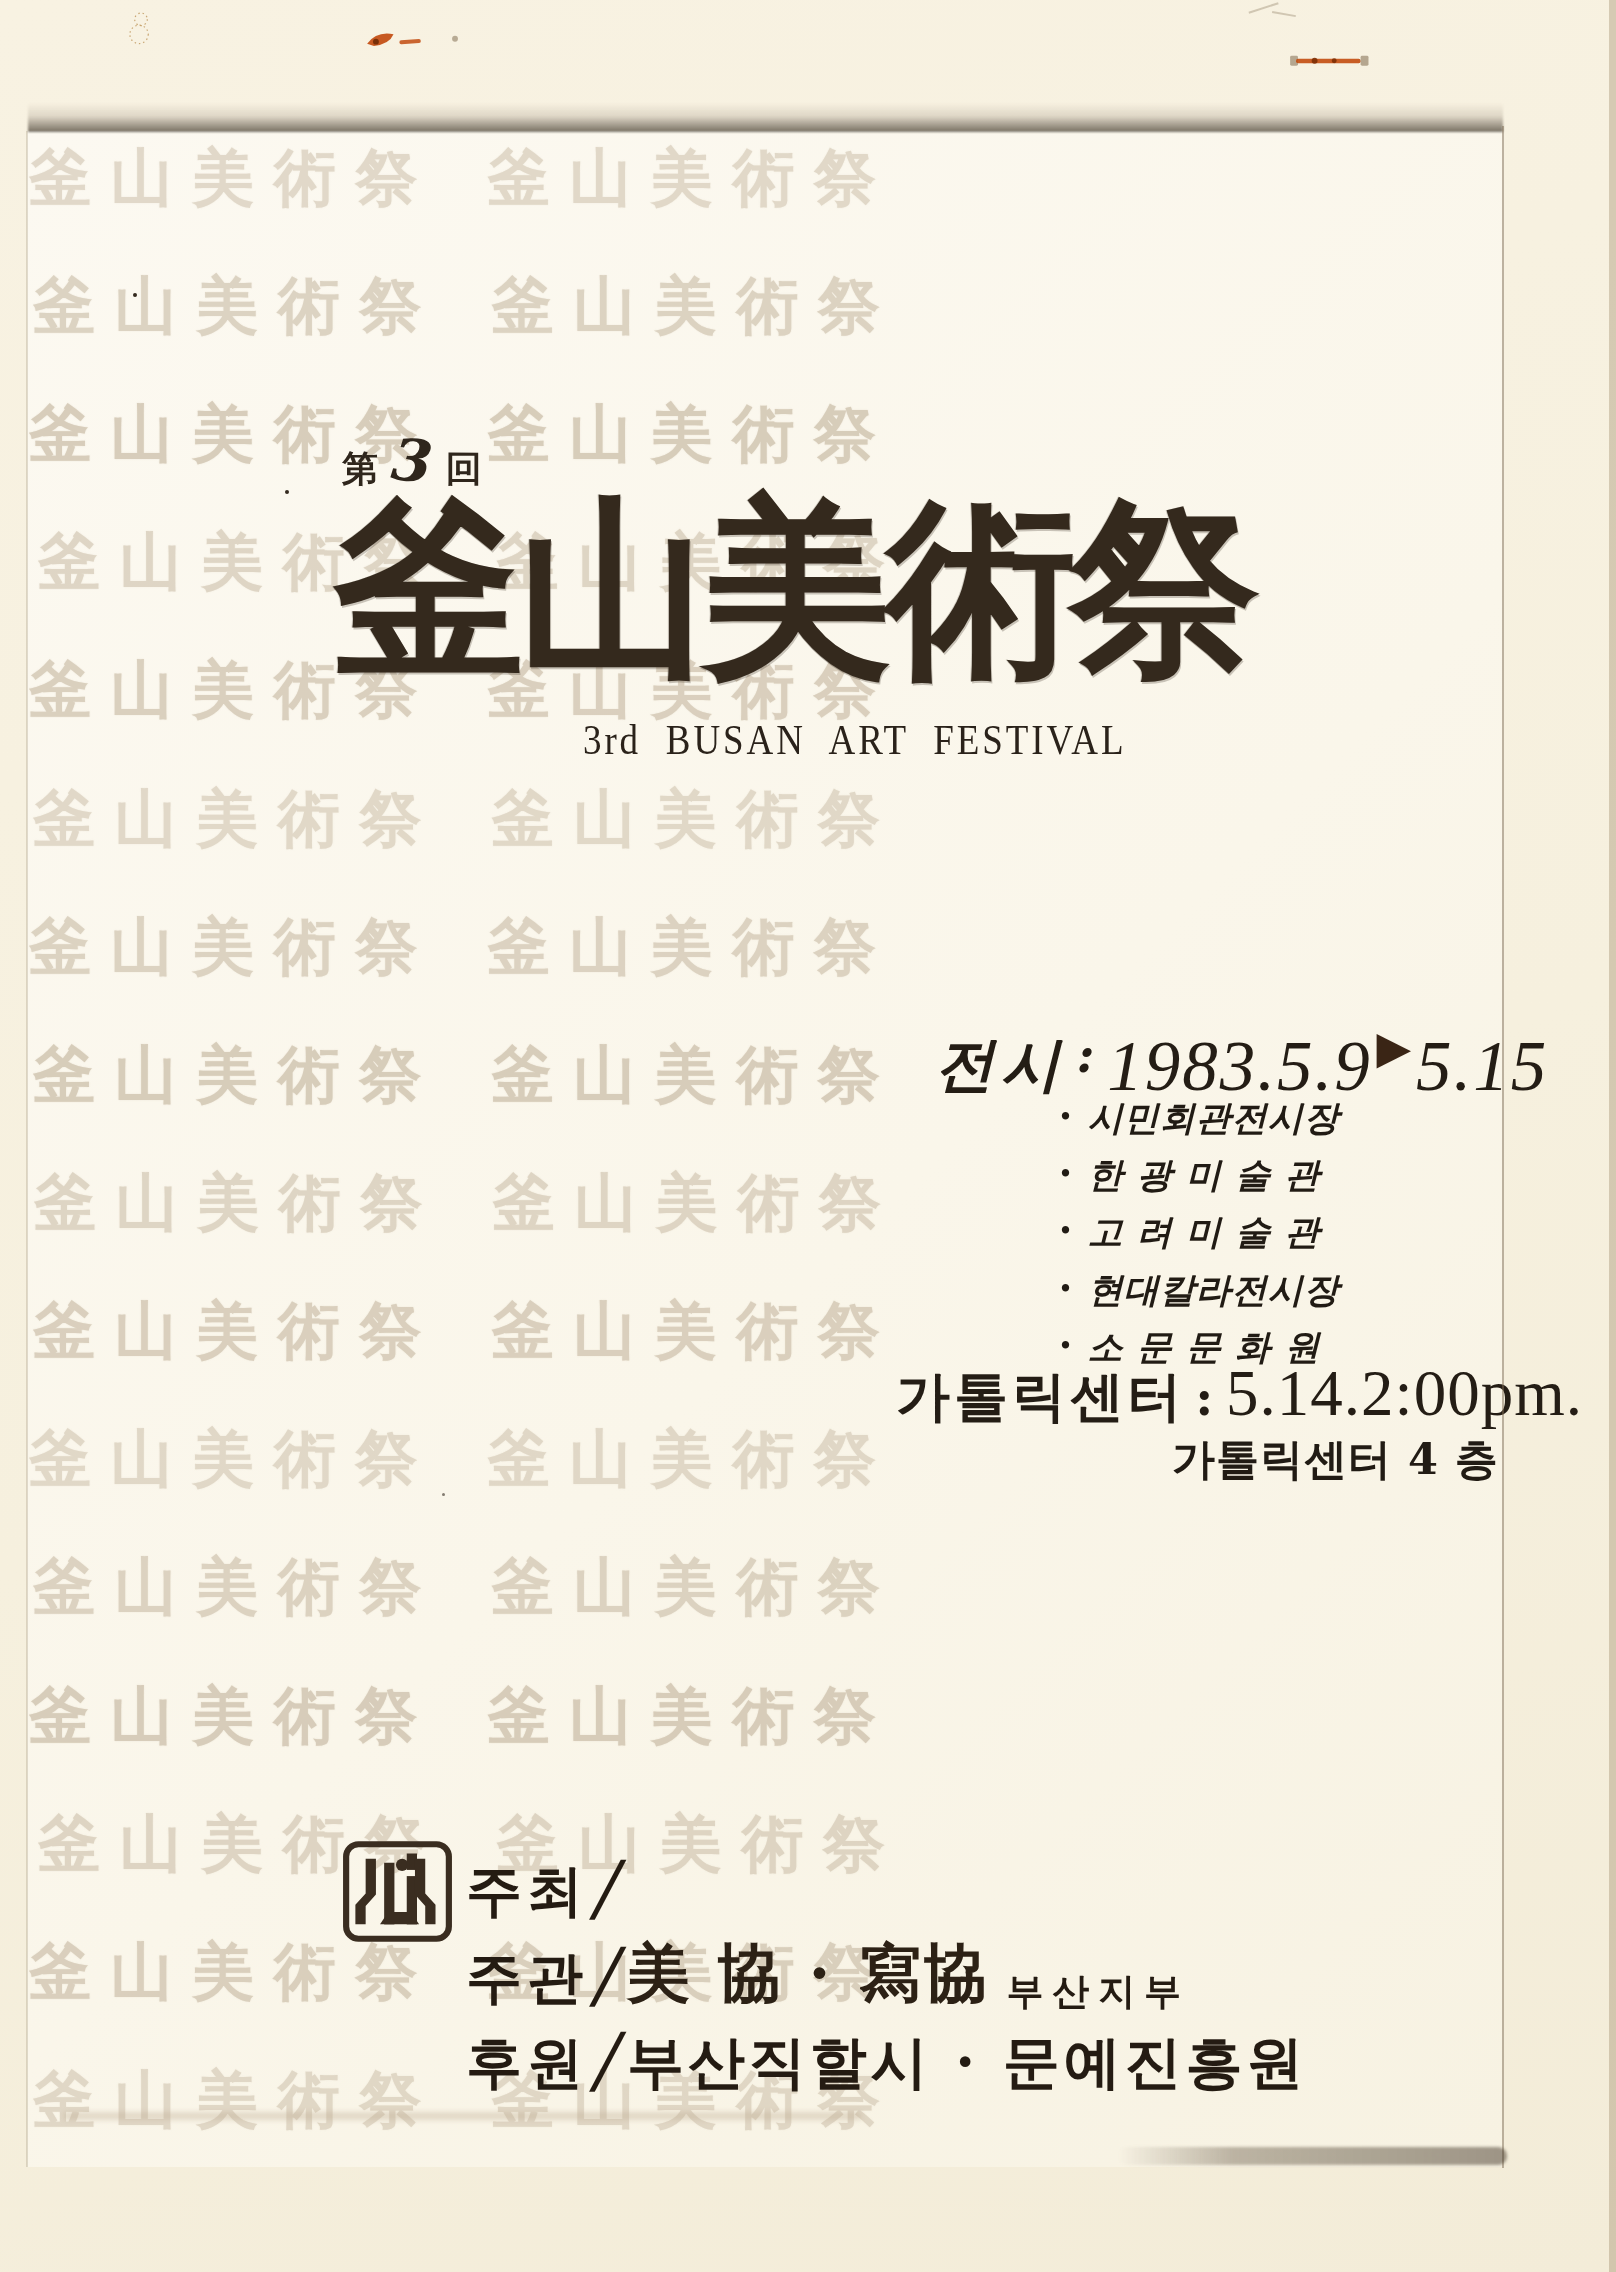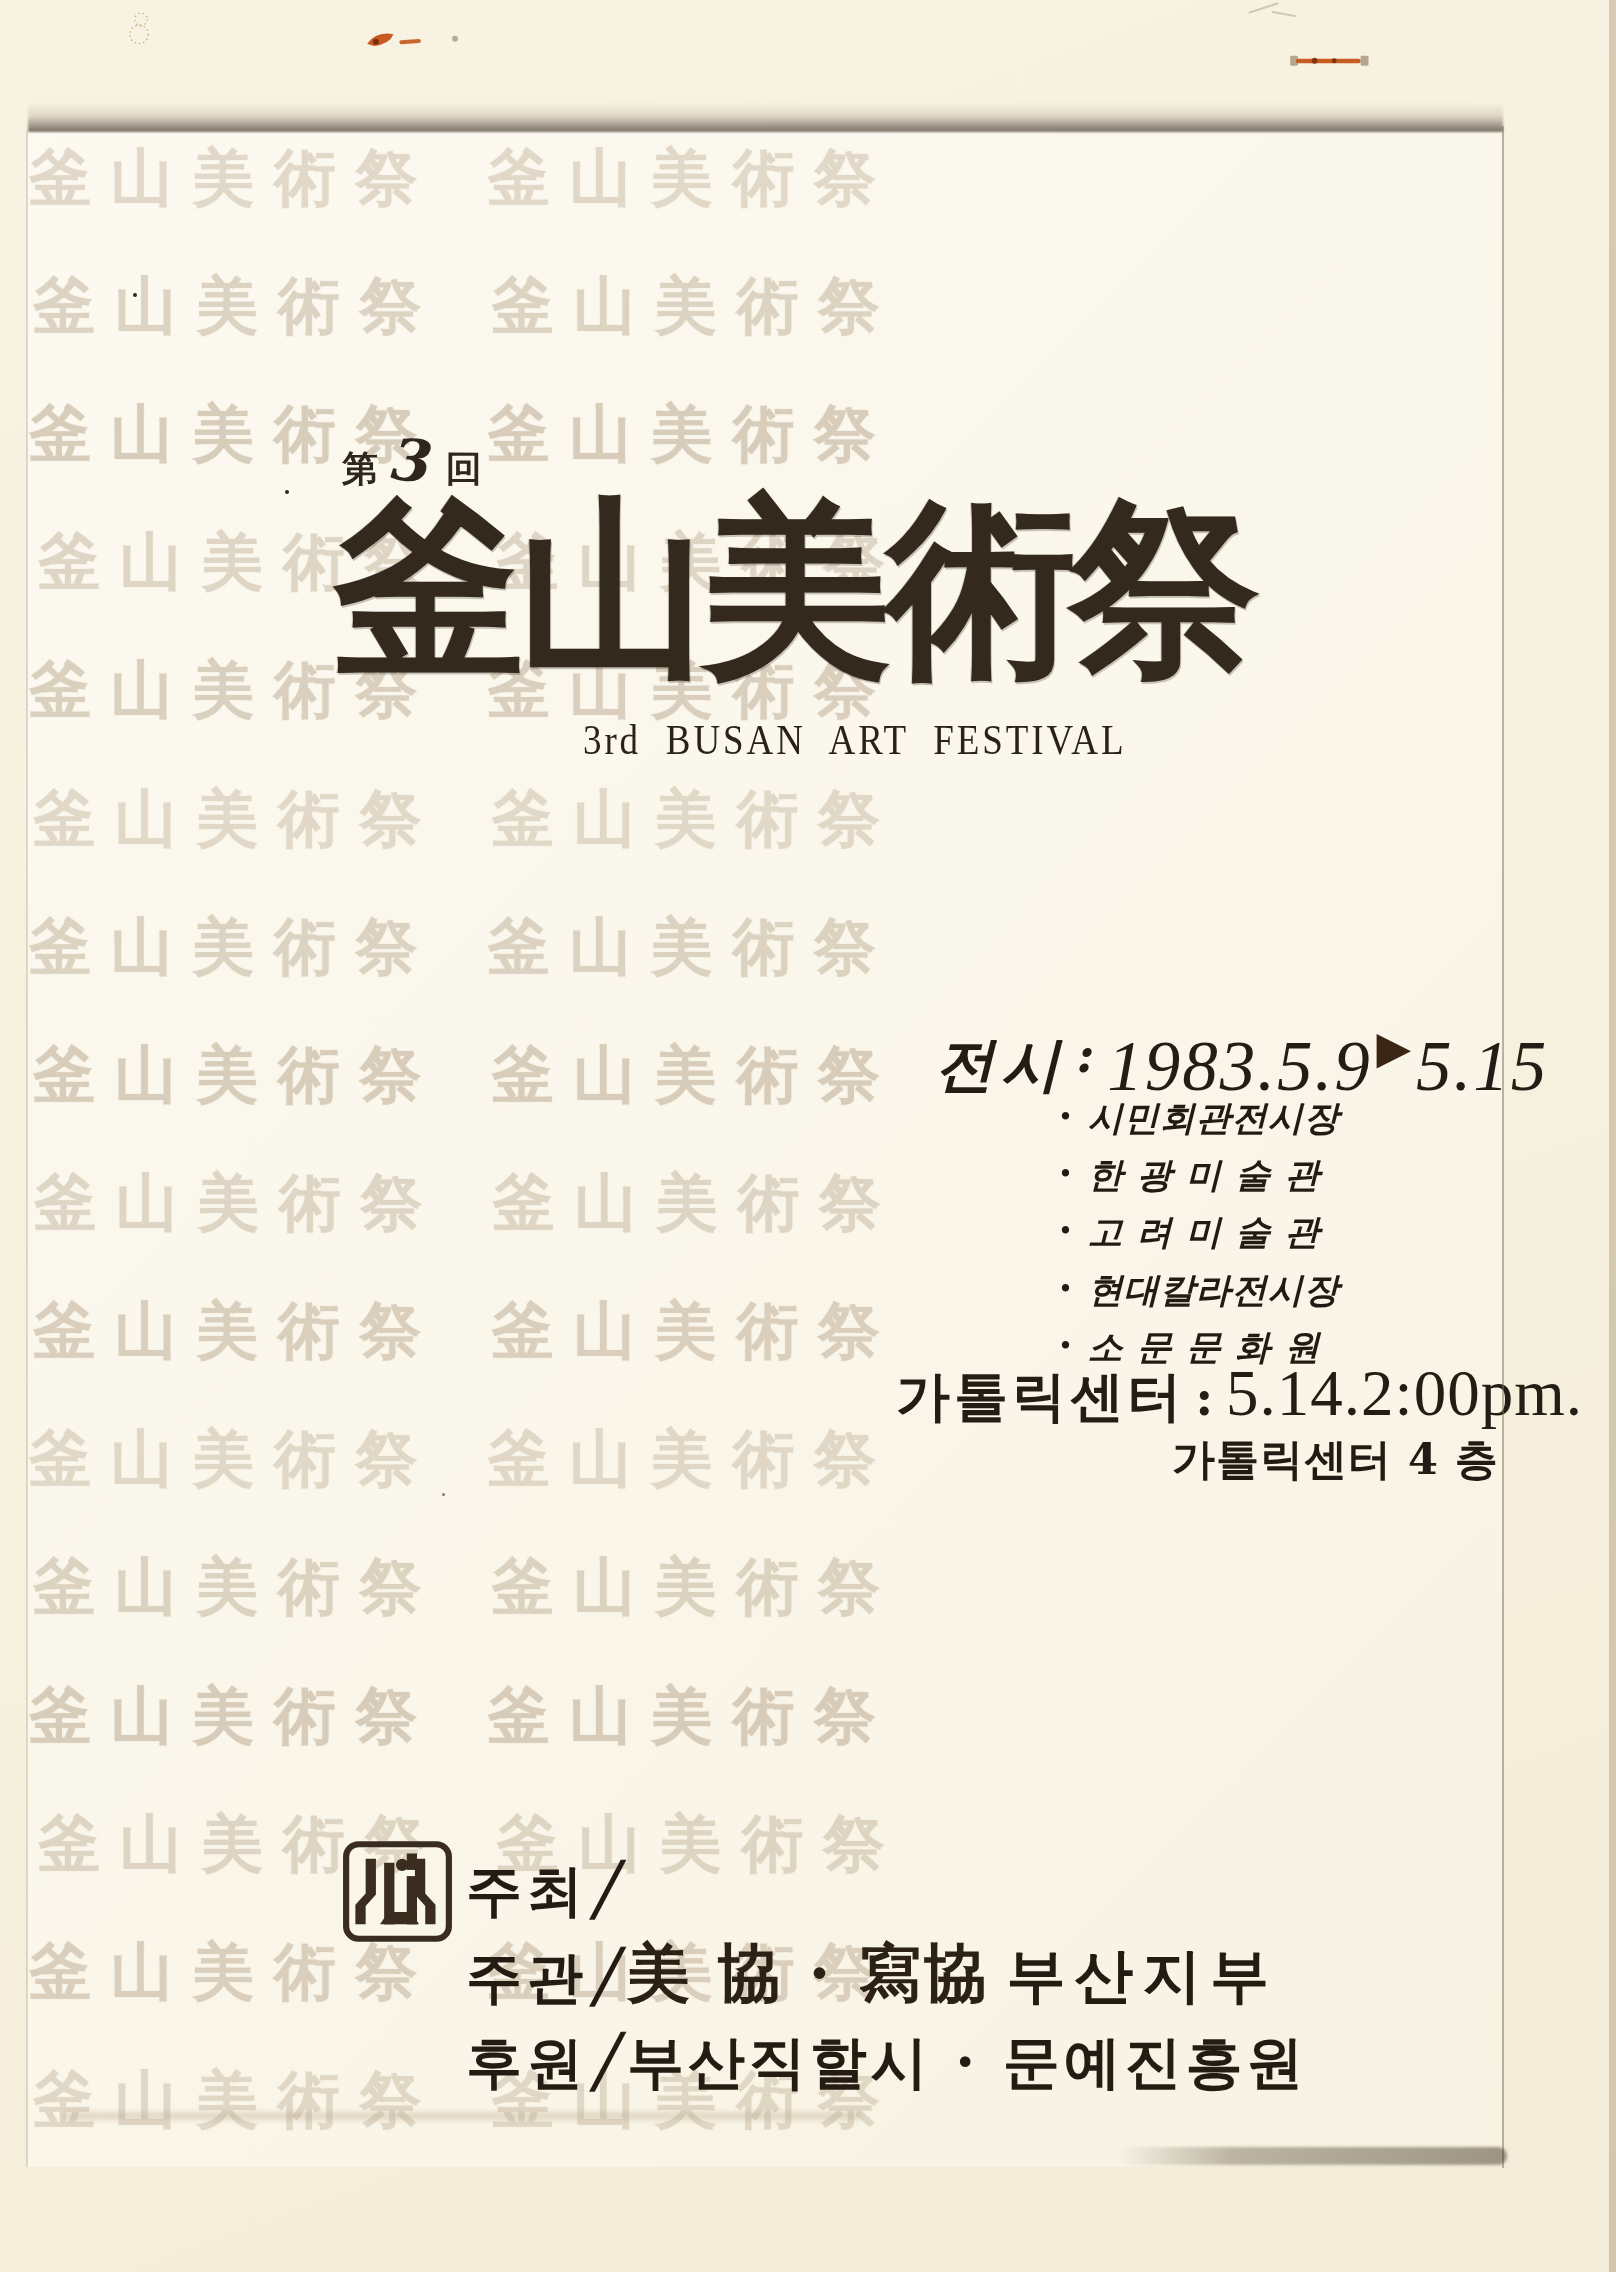--- a/index.html
+++ b/index.html
@@ -173,21 +173,21 @@
   .org-slash {
     font-size: 73px; font-weight: 400;
     margin: 0 6.8px 0 7.8px;
     transform: skewX(-12deg); display: inline-block;
   }
   .org-name-brush {
     font-size: 71px; font-weight: 700; letter-spacing: 5.9px;
     color: #2c2115;
   }
   .org-name-hanja { font-size: 63px; font-weight: 700; letter-spacing: 2.9px; color: #2c2115; }
-  .org-name-kr { font-size: 59px; font-weight: 600; letter-spacing: 8.8px; margin-left: 16.6px; }
+  .org-name-kr { font-size: 37px; font-weight: 600; letter-spacing: 8.8px; margin-left: 16.6px; }
   .org-name-kr3 { font-size: 57px; font-weight: 600; letter-spacing: 3.9px; }
 
   
   #org-logo { left: 341px; top: 1840px; width: 113px; height: 103px; }
 
   
   .speck { border-radius: 50%; background: #342a1f; }
   #mark8 { left: 126px; top: 10.8px; }
   #streak-left { left: 363px; top: 28px; }
   #streak-right { left: 1289px; top: 49px; }

